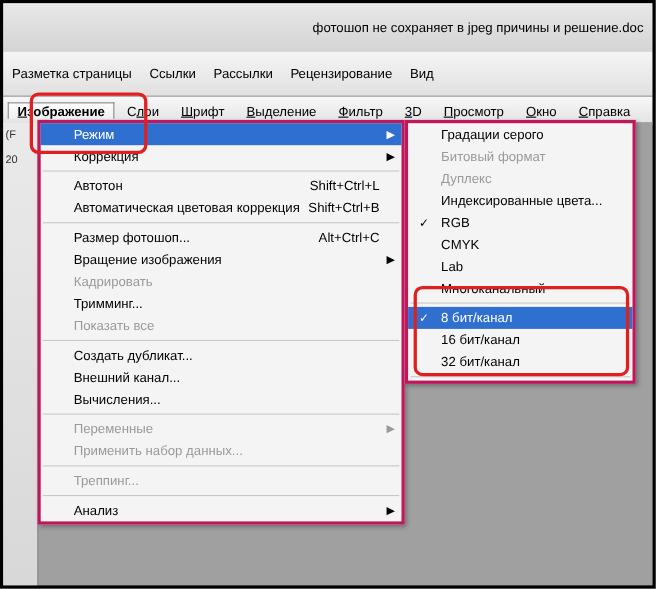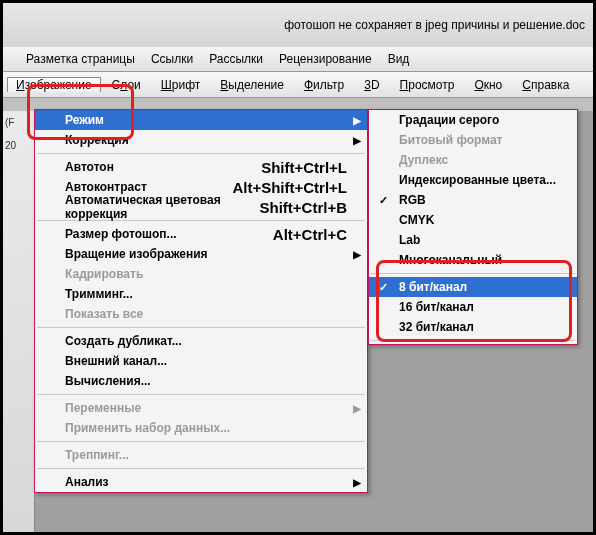--- a/index.html
+++ b/index.html
@@ -1,38 +1,38 @@
 <!DOCTYPE html>
 <html><head>
 <meta charset="utf-8">
 <style>
 * { margin: 0; padding: 0; box-sizing: border-box; font-family: Tahoma, Arial, sans-serif; font-size: 12px; }
 body { background: #000; width: 596px; height: 535px; overflow: hidden; position: relative; }
 .frame { position: absolute; top: 3px; left: 3px; width: 590px; height: 529px; background: #c0c0c0; }
 .title-area { height: 44px; background: linear-gradient(#e8e8e8, #d4d4d4); display: flex; align-items: center; justify-content: flex-end; padding: 0 8px; font-size: 13px; color: #000; }
-.top-menu { height: 25px; background: linear-gradient(#f5f5f5, #e0e0e0); border-bottom: 1px solid #999; display: flex; align-items: center; padding: 0 23px; gap: 16px; }
+.top-menu { height: 41px; background: linear-gradient(#f5f5f5, #e0e0e0); border-bottom: 1px solid #999; display: flex; align-items: center; padding: 0 8px; gap: 16px; }
 .top-menu span { color: #000; cursor: default; }
 .app-menubar { height: 26px; background: linear-gradient(#f8f8f8, #e2e2e2); border-bottom: 1px solid #999; display: flex; align-items: center; padding: 0 4px; gap: 2px; }
 .app-menubar .mb-item { padding: 3px 9px; color: #000; cursor: default; position: relative; }
-.app-menubar .mb-item.active { background: linear-gradient(#fdfdfd,#efefef); border: 1px solid #8a8a8a; border-bottom: none; padding: 0 8px; }
+.app-menubar .mb-item.active { background: linear-gradient(#fdfdfd,#efefef); border: 1px solid #8a8a8a; border-bottom: none; padding: 0 8px; font-weight: bold; }
 .app-menubar .mb-item .ul { text-decoration: underline; }
 .highlight-box { position: absolute; border: 3px solid #e02020; border-radius: 8px; pointer-events: none; }
 .hb1 { top: 81px; left: 24px; width: 107px; height: 56px; }
 .hb2 { top: 257px; left: 373px; width: 196px; height: 82px; }
 .workspace { position: absolute; top: 108px; left: 0; right: 0; bottom: 0; background: #a0a0a0; }
 .sidebar { position: absolute; top: 0; left: 0; width: 32px; bottom: 0; background: linear-gradient(#eaeaea,#d8d8d8); border-right: 1px solid #888; }
 .sidebar .stub { font-size: 10px; color: #333; padding: 6px 2px; }
-.menu { position: absolute; background: #f4f4f4; border: 1px solid #be185d; box-shadow: 2px 2px 4px rgba(0,0,0,.3); font-weight: bold; }
+.menu { position: absolute; background: #f4f4f4; border: 3px solid #be185d; box-shadow: 2px 2px 4px rgba(0,0,0,.3); }
 .menu1 { top: 106px; left: 31px; width: 334px; }
 .menu2 { top: 106px; left: 365px; width: 210px; }
 .m-item { display: flex; align-items: center; height: 20px; padding: 0 20px 0 30px; color: #000; cursor: default; position: relative; }
 .m-item.sel { background: #2f6fd0; color: #fff; }
 .m-item.dis { color: #9a9a9a; }
 .m-item .arrow { position: absolute; right: 6px; font-size: 10px; }
-.m-item .sc { margin-left: auto; font-size: 15px; }
+.m-item .sc { margin-left: auto; font-size: 12px; }
 .m-item .chk { position: absolute; left: 10px; font-size: 11px; }
 .m-sep { height: 1px; background: #c8c8c8; margin: 3px 2px; }
 </style>
 </head>
 <body>
 
 <div class="frame">
   <div class="title-area">
     <span>фотошоп не сохраняет в jpeg причины и решение.doc</span>
   </div>
@@ -66,24 +66,20 @@
         <span class="arrow">▶</span>
       </div>
       <div class="m-item">
         <span>Коррекция</span>
         <span class="arrow">▶</span>
       </div>
       <div class="m-sep"></div>
       <div class="m-item">
         <span>Автотон</span>
         <span class="sc">Shift+Ctrl+L</span>
-      </div>
-      <div class="m-item">
-        <span>Автоконтраст</span>
-        <span class="sc">Alt+Shift+Ctrl+L</span>
       </div>
       <div class="m-item">
         <span>Автоматическая цветовая коррекция</span>
         <span class="sc">Shift+Ctrl+B</span>
       </div>
       <div class="m-sep"></div>
       <div class="m-item">
         <span>Размер фотошоп...</span>
         <span class="sc">Alt+Ctrl+C</span>
       </div>

